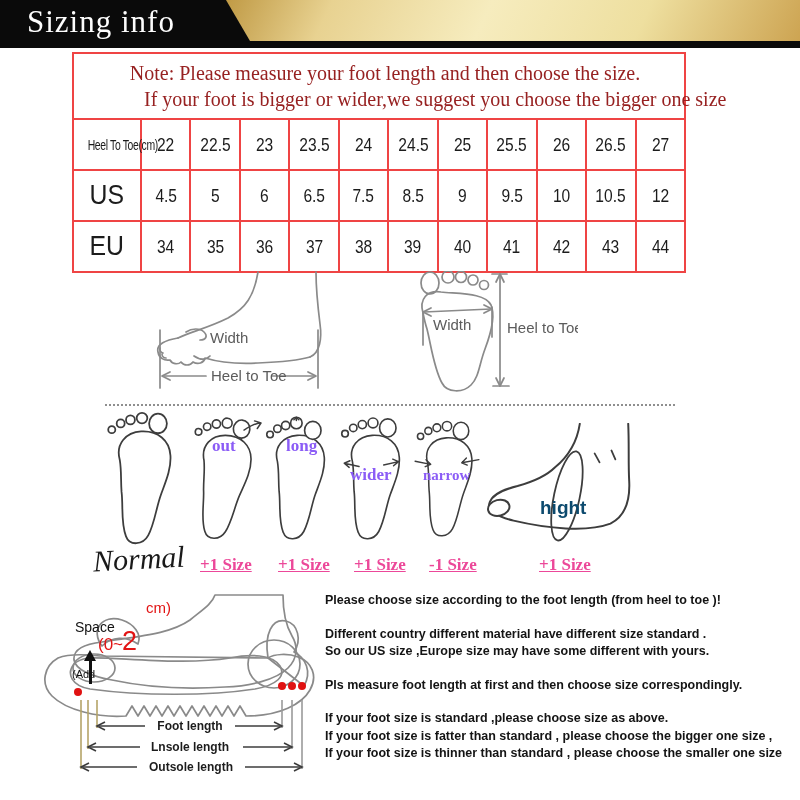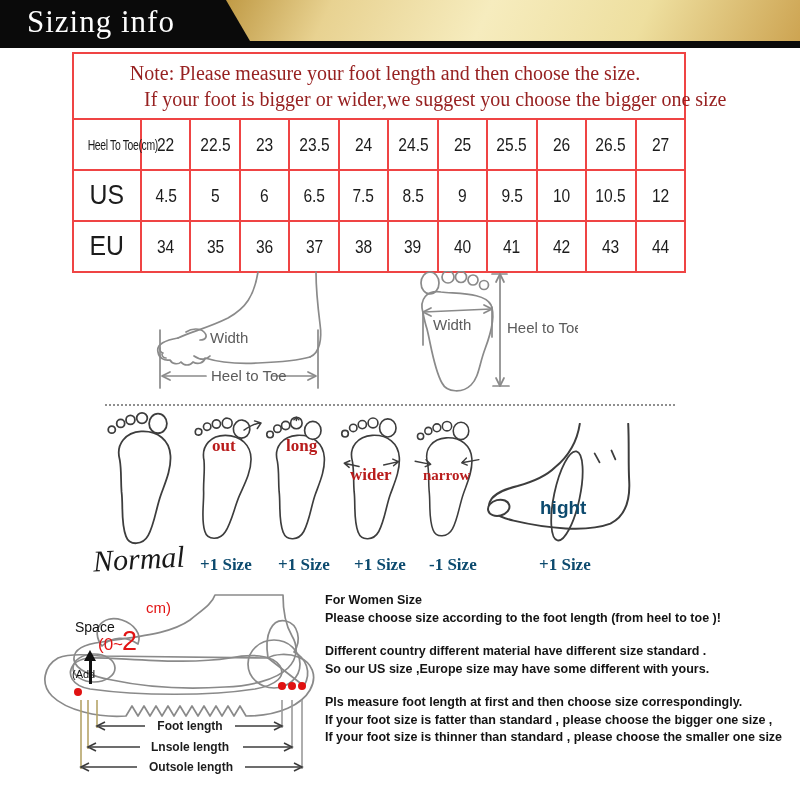--- a/index.html
+++ b/index.html
@@ -36,23 +36,23 @@
         stroke-width:1.7;stroke-linecap:round;stroke-linejoin:round;}
   .sketch text{fill:#5c5c5c;font-size:15px;font-family:"Liberation Sans",sans-serif;stroke:none;}
   .dash-line{position:absolute;left:105px;top:404px;width:570px;border-top:2px dotted #8f8f8f;}
 
   
   .foot{position:absolute;}
   .foot path,.foot ellipse,.foot circle,.foot line{fill:#fff;stroke:#3d3d3d;stroke-width:2;
         stroke-linecap:round;stroke-linejoin:round;}
   .foot .mark{fill:none;stroke-width:1.8;}
   .foot-tag{position:absolute;font-family:"Liberation Serif",serif;font-weight:bold;
-        font-size:17px;color:#b91c1c;}
+        font-size:17px;color:#8b5cf6;}
   .size-tag{position:absolute;font-family:"Liberation Serif",serif;font-weight:bold;
-        font-size:17px;color:#0c4a6e;}
+        font-size:17px;color:#ec4899;text-decoration:underline;}
   .normal-tag{position:absolute;left:93px;top:542px;font-family:"Liberation Serif",serif;
         font-style:italic;font-size:30px;color:#1a1a1a;transform:rotate(-3deg);}
   .hight-tag{position:absolute;left:540px;top:497px;font-family:"Liberation Sans",sans-serif;
         font-weight:bold;font-size:19px;color:#0c4a6e;}
 
   
   .annot{position:absolute;font-weight:normal;color:#111;}
   .annot.red{color:#e21414;}
   .up-arrow-stem{position:absolute;left:89px;top:660px;width:3px;height:24px;background:#111;}
   .up-arrow-head{position:absolute;left:84px;top:650px;width:0;height:0;
@@ -305,22 +305,22 @@
     <text x="145" y="51" text-anchor="middle">Lnsole length</text>
     <line x1="92" y1="67" x2="38" y2="67"></line>
     <path d="M44,63 L36,67 L44,71" fill="none" stroke="#3c3c3c" stroke-width="1.6"></path>
     <line x1="200" y1="67" x2="255" y2="67"></line>
     <path d="M249,63 L257,67 L249,71" fill="none" stroke="#3c3c3c" stroke-width="1.6"></path>
     <text x="146" y="71" text-anchor="middle">Outsole length</text>
   </svg>
 
 
   <div class="advice">
-    <div class="tline">For Women Size</div>
     <div class="tline">Please choose size according to the foot length (from heel to toe )!</div>
     <div class="tline gap">Different country different material have different size standard .</div>
     <div class="tline">So our US size ,Europe size may have some different with yours.</div>
     <div class="tline gap">Pls measure foot length at first and then choose size correspondingly.</div>
+    <div class="tline gap">If your foot size is standard ,please choose size as above.</div>
     <div class="tline">If your foot size is fatter than standard , please choose the bigger one size ,</div>
     <div class="tline">If your foot size is thinner than standard , please choose the smaller one size</div>
   </div>
 
 </div>
 
 </body></html>

